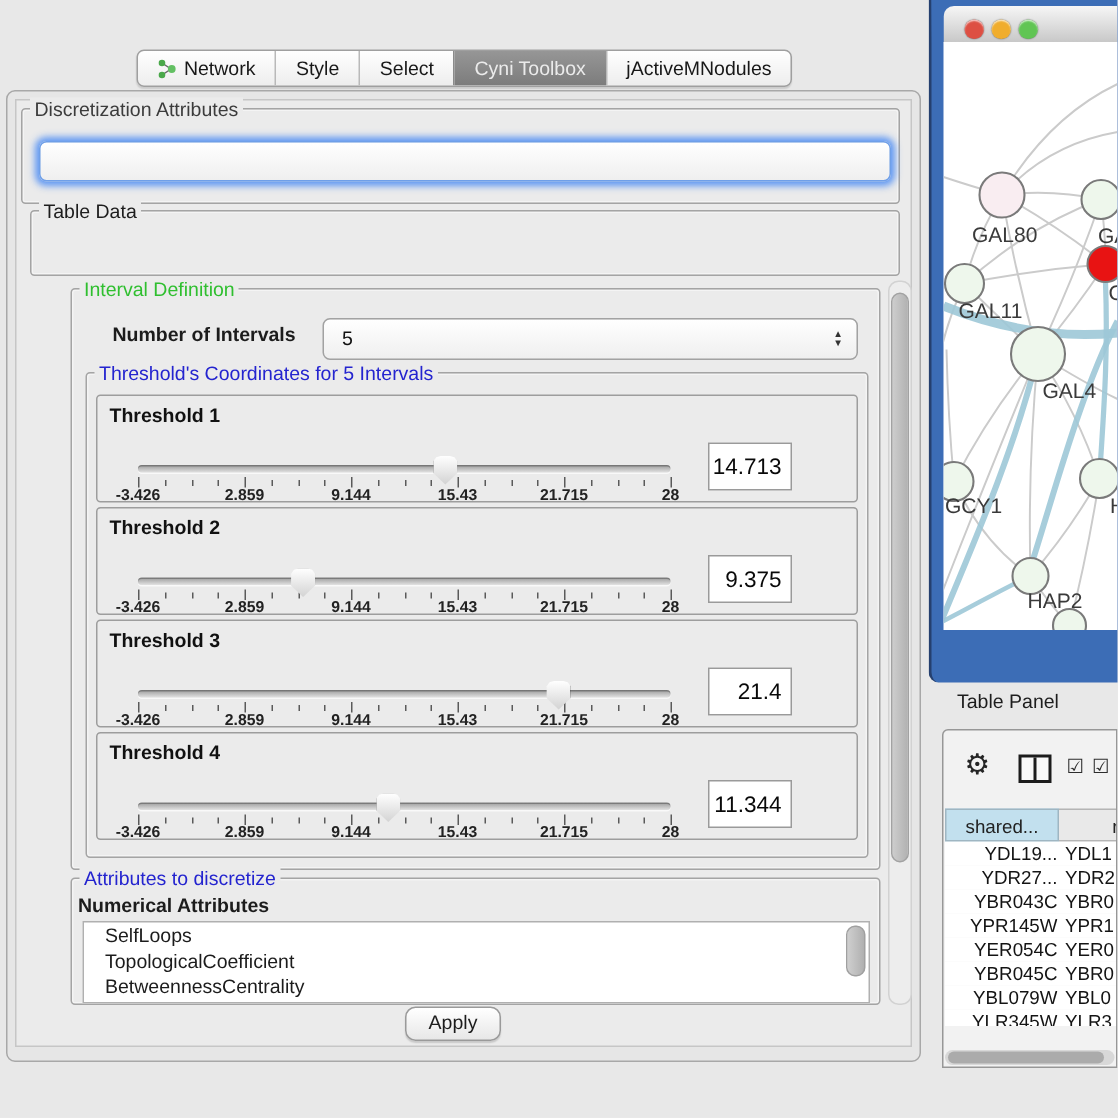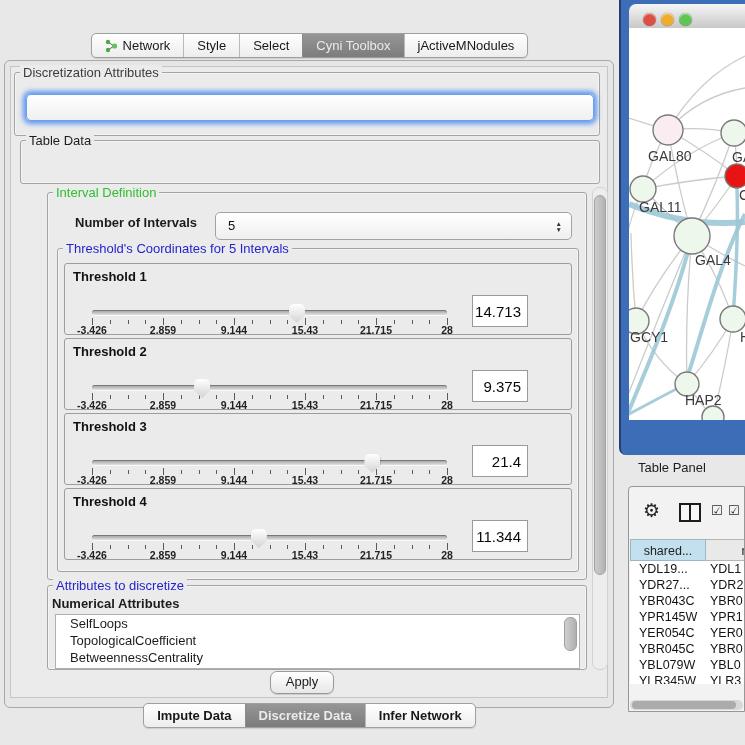--- a/index.html
+++ b/index.html
@@ -109,21 +109,21 @@
   .split-ico{position:absolute;left:50px;top:16px;width:18px;height:15px;border:2px solid #1c1c1c;background:#f8f8f8;}
   .split-ico:before{content:"";position:absolute;left:8px;top:0;width:2px;height:15px;background:#1c1c1c;}
   .cbx{position:absolute;top:16px;font-size:13px;color:#2d2d2d;}
   .th-row{position:absolute;left:1px;top:52px;height:22px;}
   .th-cell{position:absolute;top:0;height:22px;font-size:12.5px;line-height:22px;text-align:center;color:#222;box-sizing:border-box;}
   .th-c1{left:0;width:76px;background:#c2e0ee;border:1px solid #9fb6c2;}
   .th-c2{left:76px;width:86px;background:#e9e9e9;border:1px solid #b5b5b5;border-left:none;}
   .rows{position:absolute;left:1px;top:74px;width:114px;height:123px;overflow:hidden;}
   .trow{position:relative;height:16px;background:#fff;}
   .tc{position:absolute;top:0;font-size:12.5px;line-height:16px;color:#141414;white-space:nowrap;}
-  .tc1{left:9px;width:66px;overflow:hidden;}
+  .tc1{left:9px;width:66px;overflow:hidden;text-align:right;}
   .tc2{left:80px;}
   .hscroll{position:absolute;left:1px;top:213px;width:113px;height:10px;background:#d8d8d8;border-radius:5px;}
   .hthumb{position:absolute;left:2px;top:1px;width:104px;height:8px;background:#ababab;border-radius:4px;}
 </style>
 </head>
 <body>
 
 <div id="root">
 
 
@@ -325,33 +325,20 @@
   <div class="abs numattr">Numerical Attributes</div>
   <div class="abs attr-list" id="attr-list">
       <div class="attr-item">SelfLoops</div>
       <div class="attr-item">TopologicalCoefficient</div>
       <div class="attr-item">BetweennessCentrality</div>
     </div>
   <div class="abs list-vthumb"></div>
 
   <div class="abs apply-btn">Apply</div>
 
-  <div class="abs bottabs seg-row">
-    <div class="segbar" id="bottabs">
-        <div class="seg">
-          <span>Impute Data</span>
-        </div>
-        <div class="seg sel">
-          <span>Discretize Data</span>
-        </div>
-        <div class="seg">
-          <span>Infer Network</span>
-        </div>
-      </div>
-  </div>
 
   <div class="abs net-window"></div>
   <div class="abs net-titlebar">
     <div class="tl" id="tl-red" style="left: 14px; background: rgb(221, 79, 67);"></div>
     <div class="tl" id="tl-yellow" style="left: 32px; background: rgb(240, 173, 45);"></div>
     <div class="tl" id="tl-green" style="left: 50px; background: rgb(97, 197, 84);"></div>
   </div>
   <div class="abs net-canvas">
     <svg id="netsvg" width="116" height="392" viewBox="0 0 116 392">
         <path d="M39,102 Q48,155 63,208" stroke="#cbcbcb" stroke-width="1.3" fill="none" stroke-opacity="1"></path>

